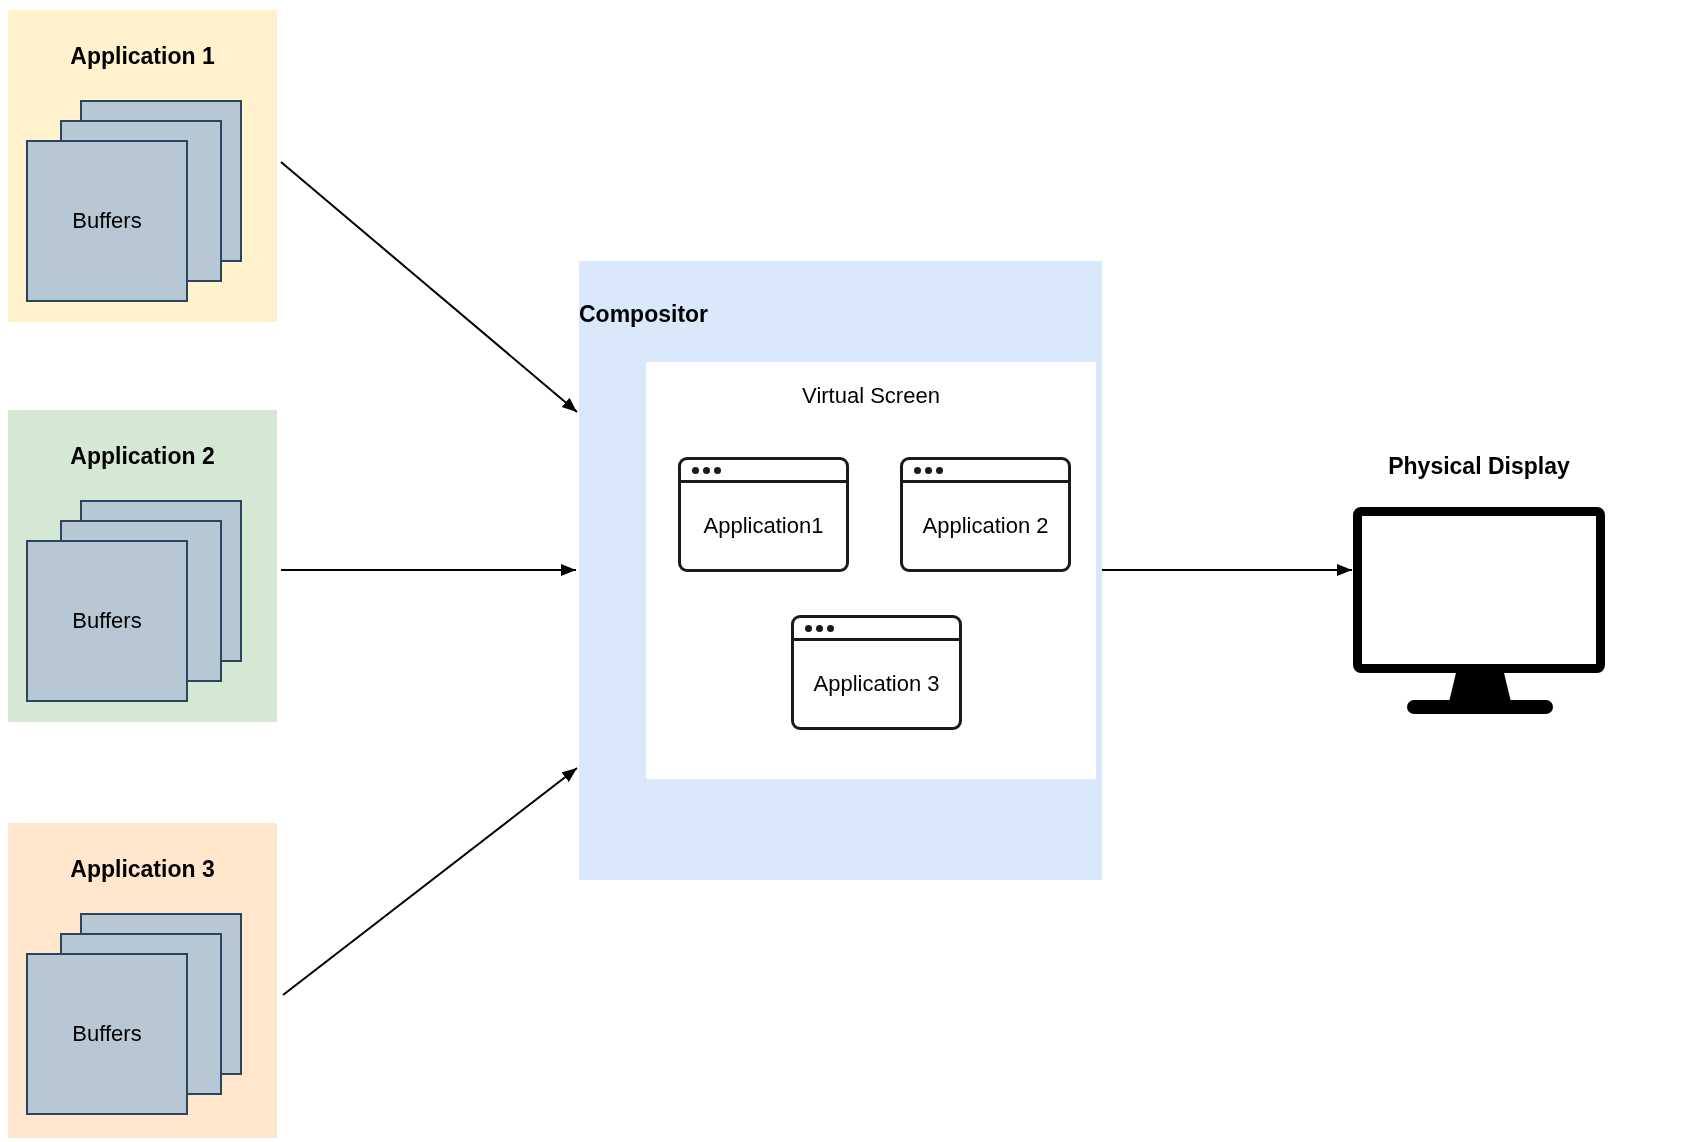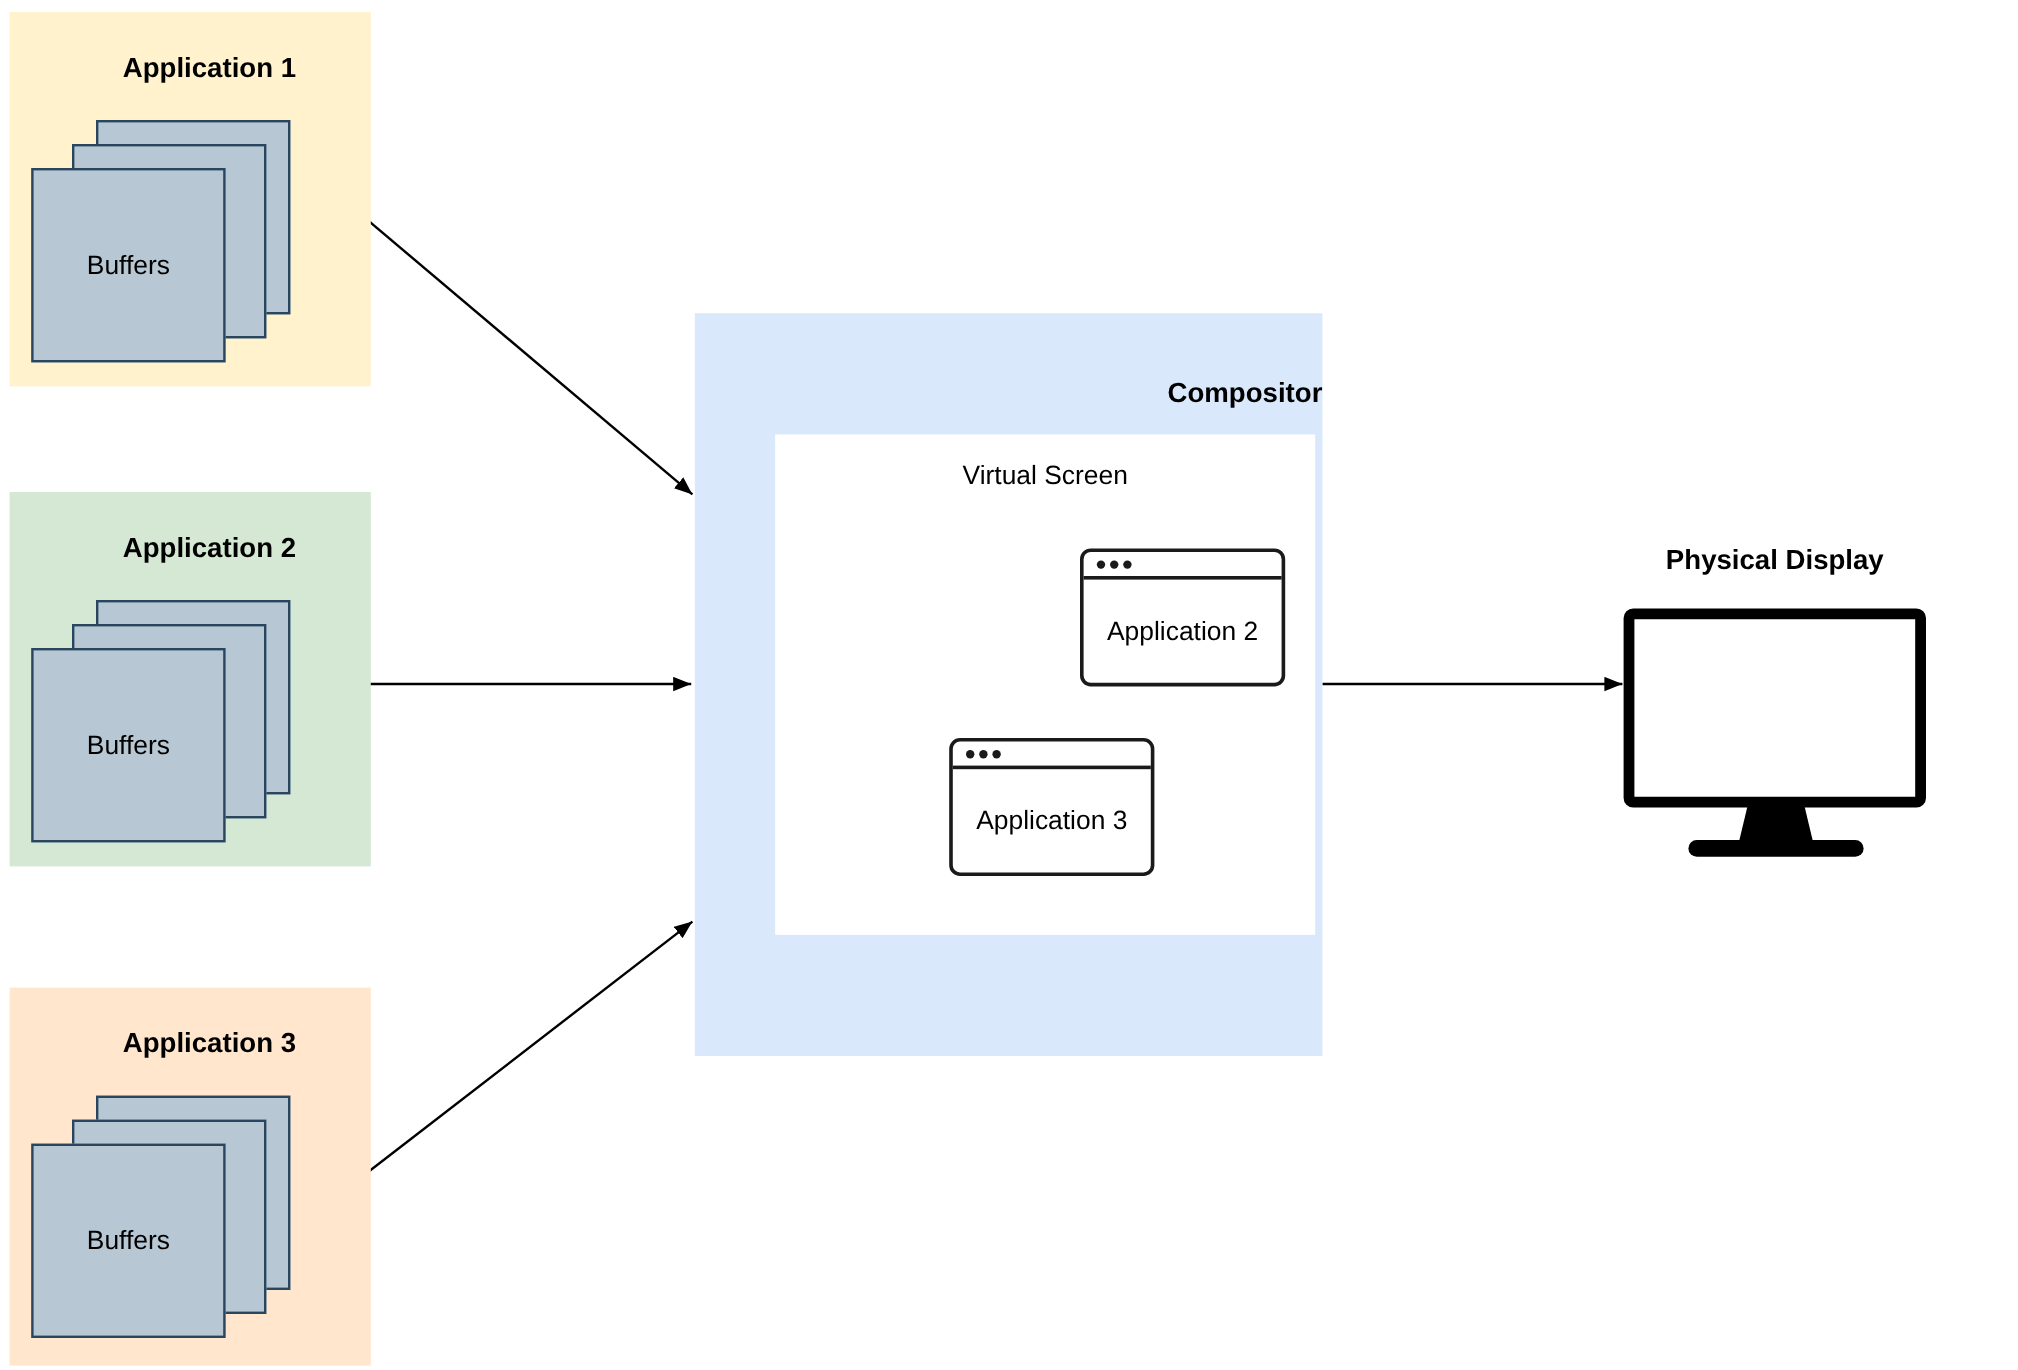--- a/index.html
+++ b/index.html
@@ -12,21 +12,20 @@
     color: #000000;
     overflow: hidden;
   }
 
   
   .app-box {
     position: absolute;
     left: 8px;
     width: 269px;
     height: 312px;
-    padding-left: 32px;
   }
   .app-title {
     padding-top: 33px;
     text-align: center;
     font-weight: bold;
     font-size: 23px;
     line-height: 27px;
   }
   .buffer-square {
     position: absolute;
@@ -41,22 +40,22 @@
   .buf-front  { left: 18px; top: 130px; display: flex; align-items: center; justify-content: center; }
   .buffers-label { font-size: 22px; }
 
   
   .compositor {
     position: absolute;
     left: 579px; top: 261px;
     width: 523px; height: 619px;
   }
   .compositor-title {
-    padding-top: 53px;
-    text-align: right;
+    padding-top: 40px;
+    text-align: left;
     font-weight: bold;
     font-size: 23px;
     line-height: 27px;
   }
   .virtual-screen {
     position: absolute;
     left: 31px; top: 101px;
     width: 450px; height: 417px;
     background: #ffffff;
   }
@@ -187,20 +186,28 @@
       <span class="buffers-label">Buffers</span>
     </div>
   </div>
 
   <div class="compositor" style="background-color: rgb(218, 232, 252);">
     <div class="compositor-title">Compositor</div>
 
     <div class="virtual-screen" style="background-color: rgb(255, 255, 255); margin-left: 36px;">
       <div class="vs-title">Virtual Screen</div>
 
+      <div class="vwindow vwin-1">
+        <div class="vwin-bar">
+          <span class="vwin-dot"></span>
+          <span class="vwin-dot"></span>
+          <span class="vwin-dot"></span>
+        </div>
+        <div class="vwin-body">Application1</div>
+      </div>
 
       <div class="vwindow vwin-2">
         <div class="vwin-bar">
           <span class="vwin-dot"></span>
           <span class="vwin-dot"></span>
           <span class="vwin-dot"></span>
         </div>
         <div class="vwin-body">Application 2</div>
       </div>
 

